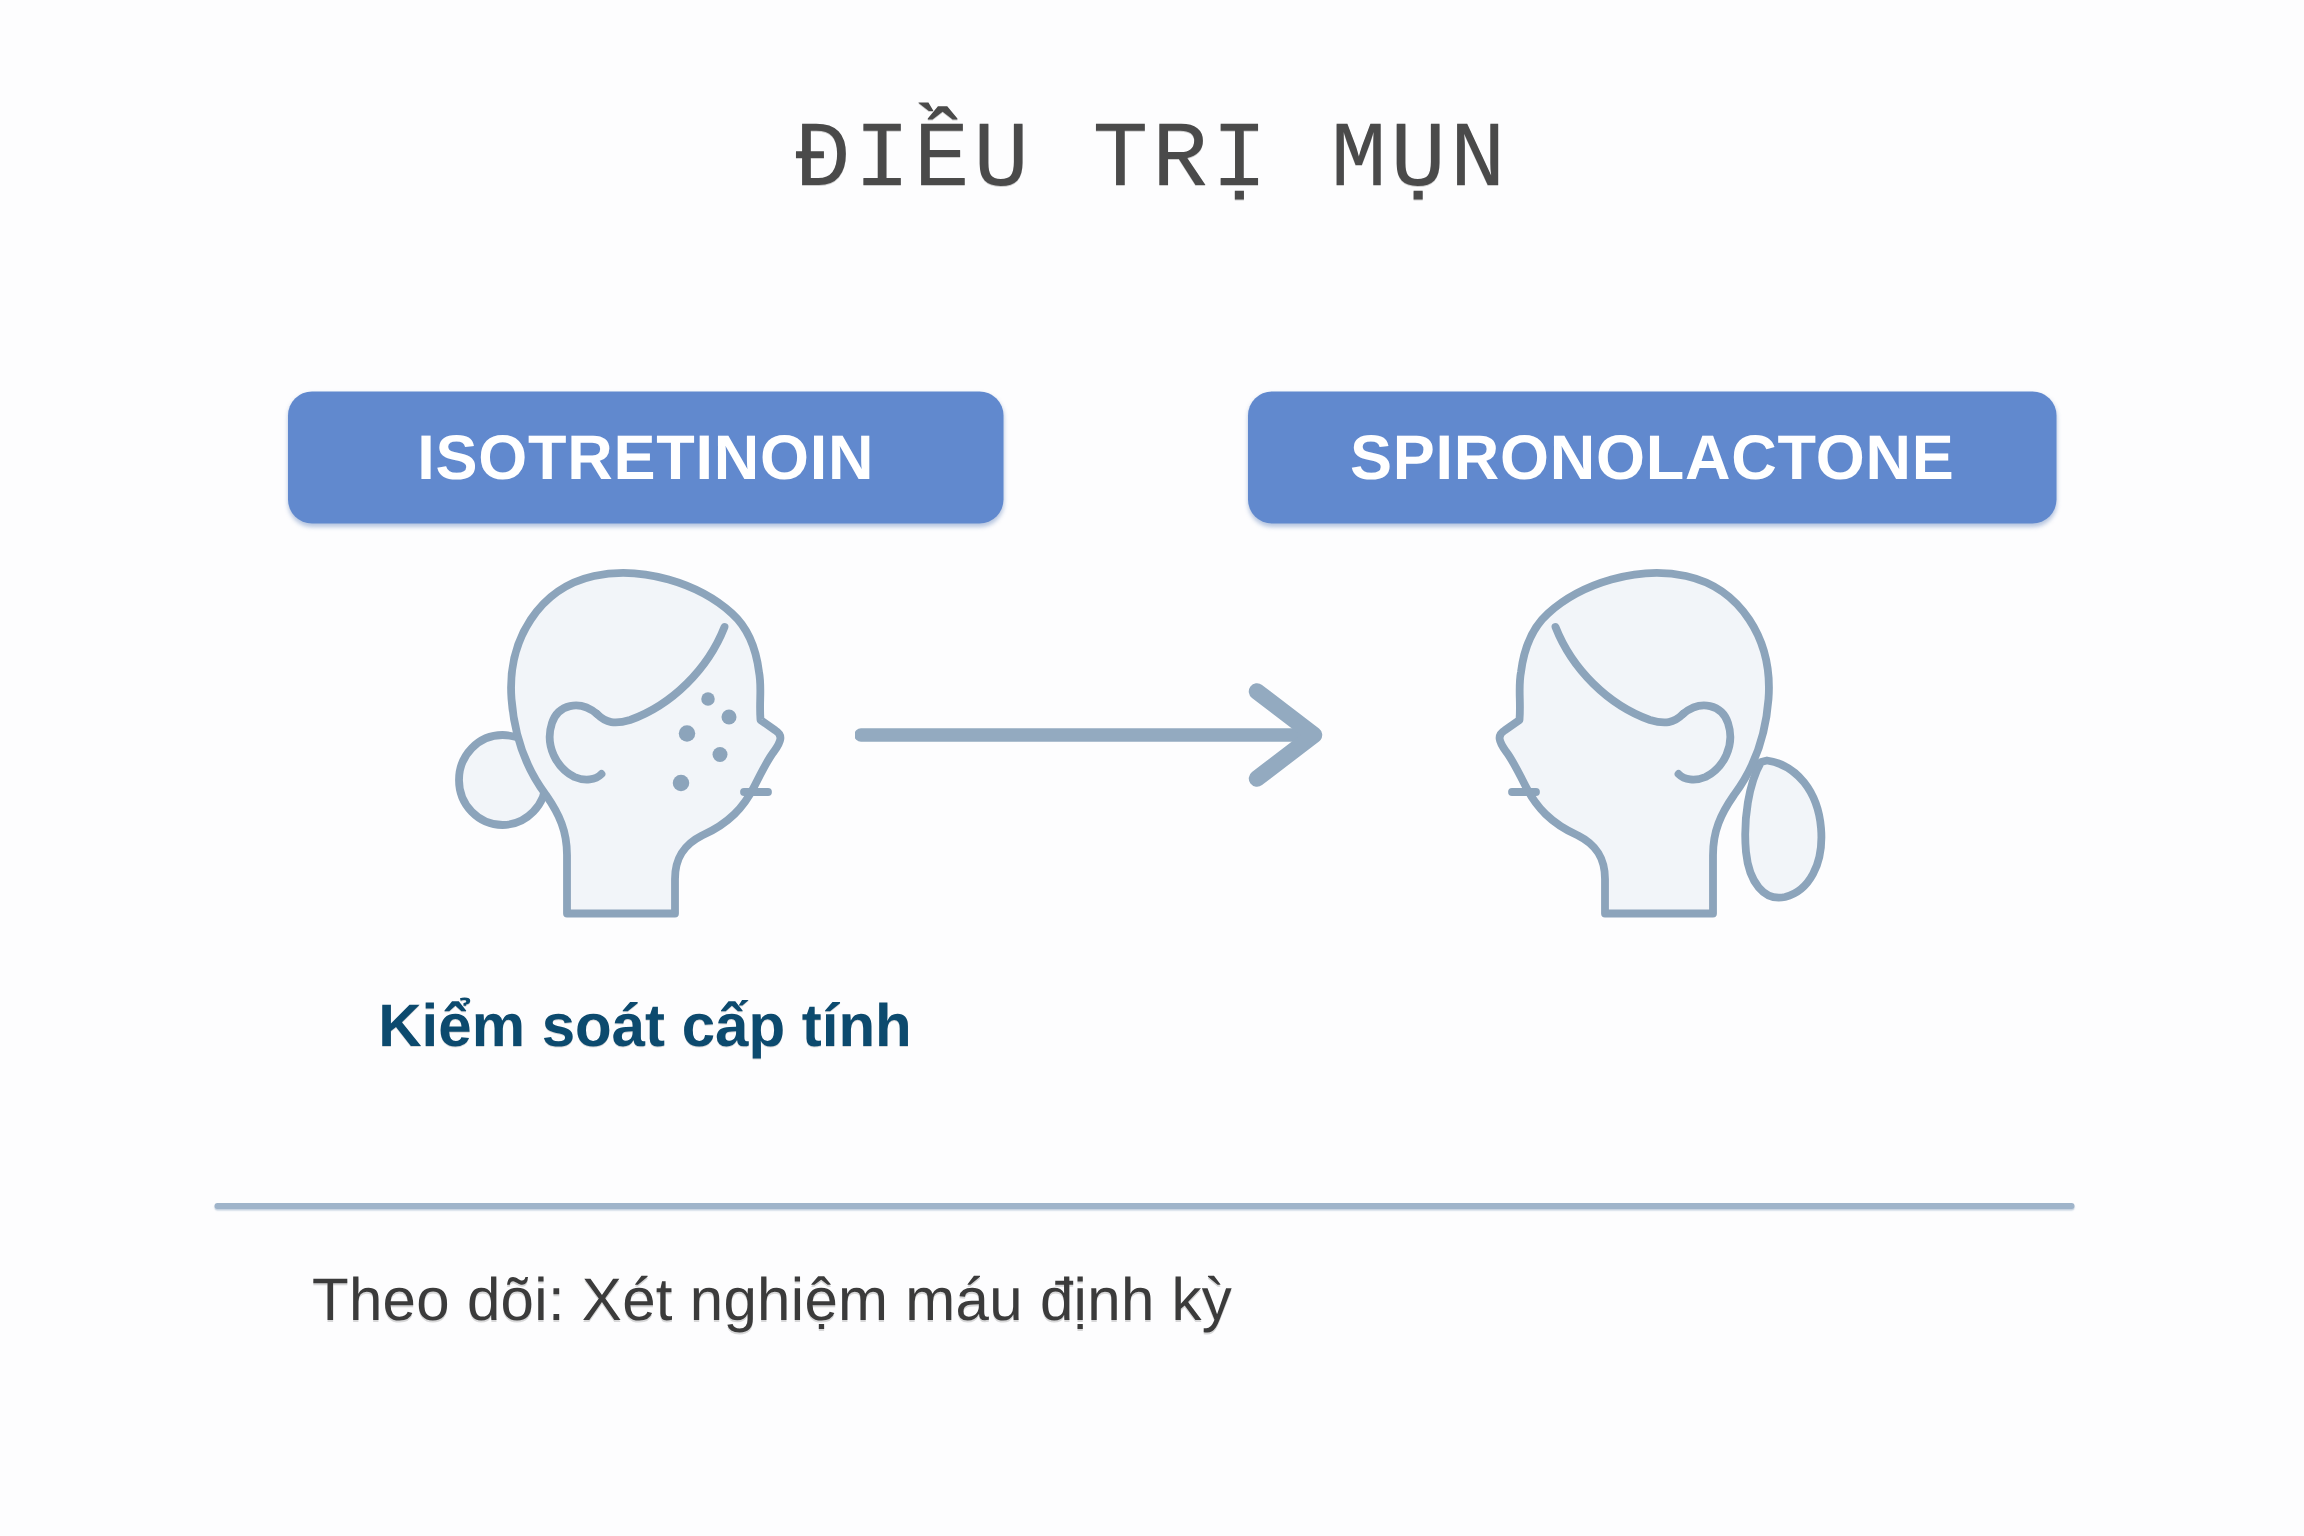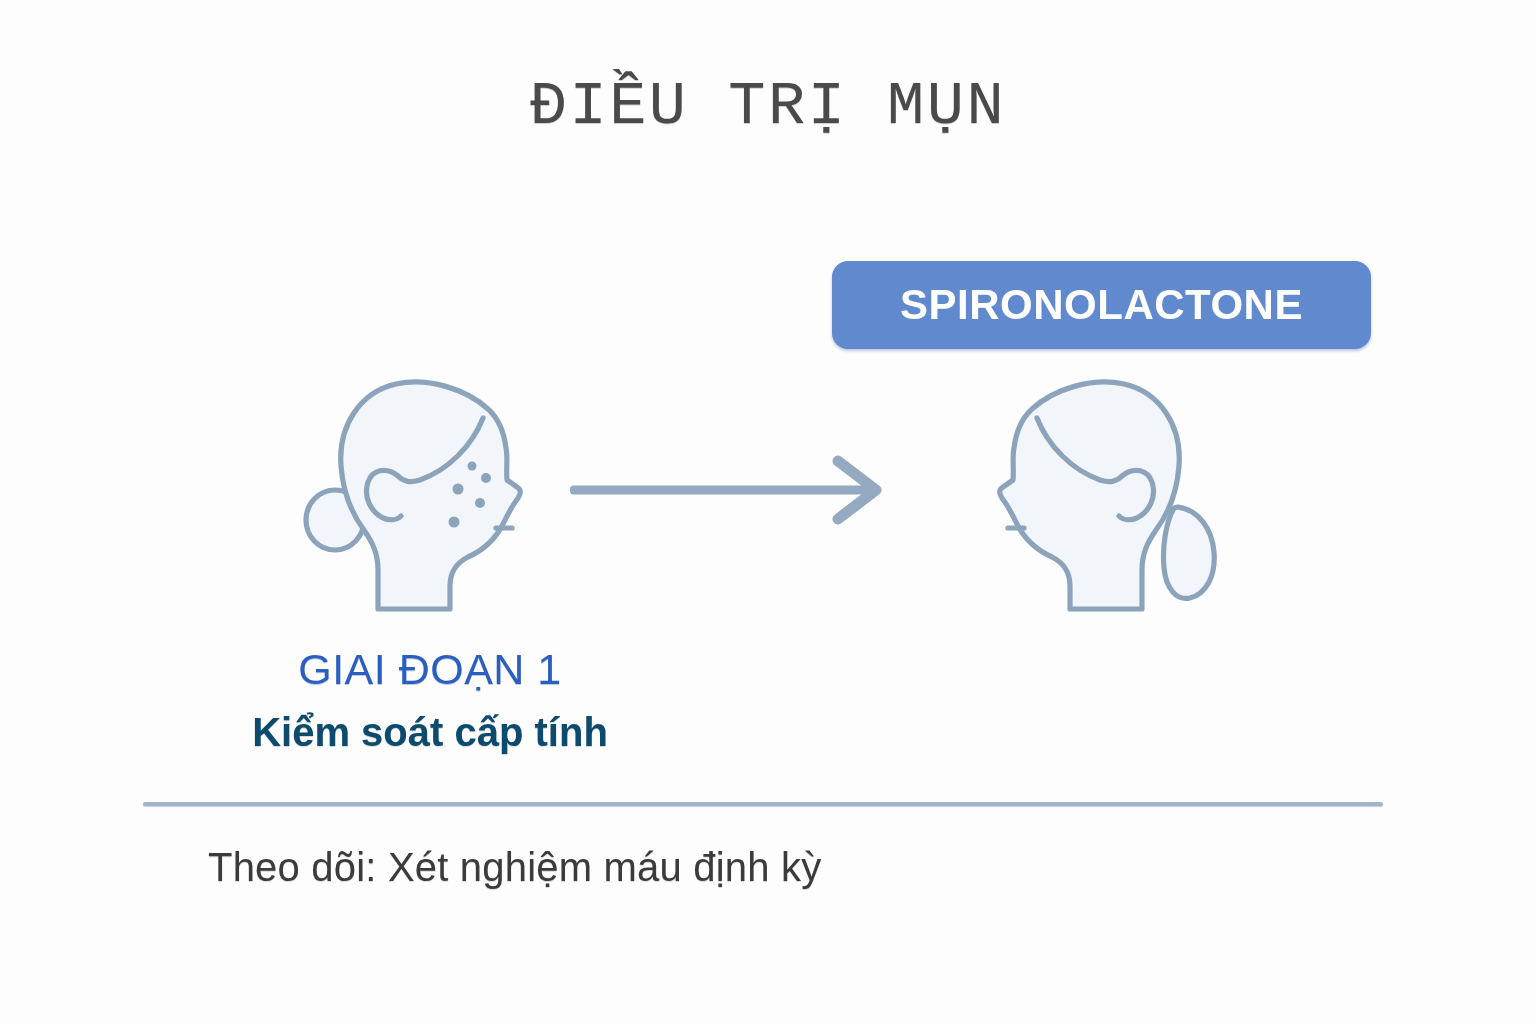--- a/index.html
+++ b/index.html
@@ -127,20 +127,21 @@
     text-shadow: 0 1px 0 rgba(120,120,120,0.28);
   }
 </style>
 </head>
 <body>
 
 <div id="canvas">
 
   <div class="title">ĐIỀU TRỊ MỤN</div>
 
+  <div class="pill" id="pill-1">ISOTRETINOIN</div>
 
   <div class="pill" id="pill-2">SPIRONOLACTONE</div>
 
   <div class="face-wrap" id="face-1">
     <svg viewBox="0 0 260 250" xmlns="http://www.w3.org/2000/svg">
       <g fill="#f2f5f9" stroke="#8ca4bb" stroke-width="5.2" stroke-linecap="round" stroke-linejoin="round">
 
         <ellipse cx="35" cy="150" rx="29" ry="30"></ellipse>
 
         <path d="M 96 14
@@ -226,21 +227,20 @@
   <div id="arrow">
     <svg viewBox="0 0 320 80" xmlns="http://www.w3.org/2000/svg">
       <g stroke="#93aac0" fill="none" stroke-linecap="round" stroke-linejoin="round">
         <line x1="4" y1="35" x2="296" y2="35" stroke-width="9"></line>
         <polyline points="268,6 306,35 268,64" stroke-width="11"></polyline>
       </g>
     </svg>
   </div>
 
   <div class="stage-block" id="stage-1">
-    <div class="stage-title">GIAI ĐOẠN 1</div>
     <div class="stage-sub">Kiểm soát cấp tính</div>
   </div>
 
   <div class="stage-block" id="stage-2">
   </div>
 
   <div id="divider"></div>
 
   <div id="footer">Theo dõi: Xét nghiệm máu định kỳ</div>
 

